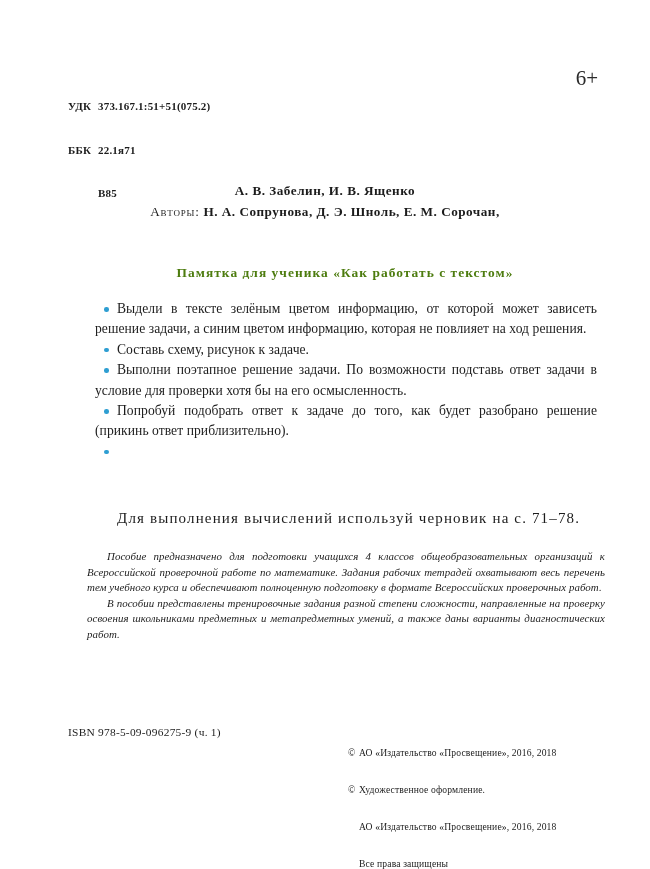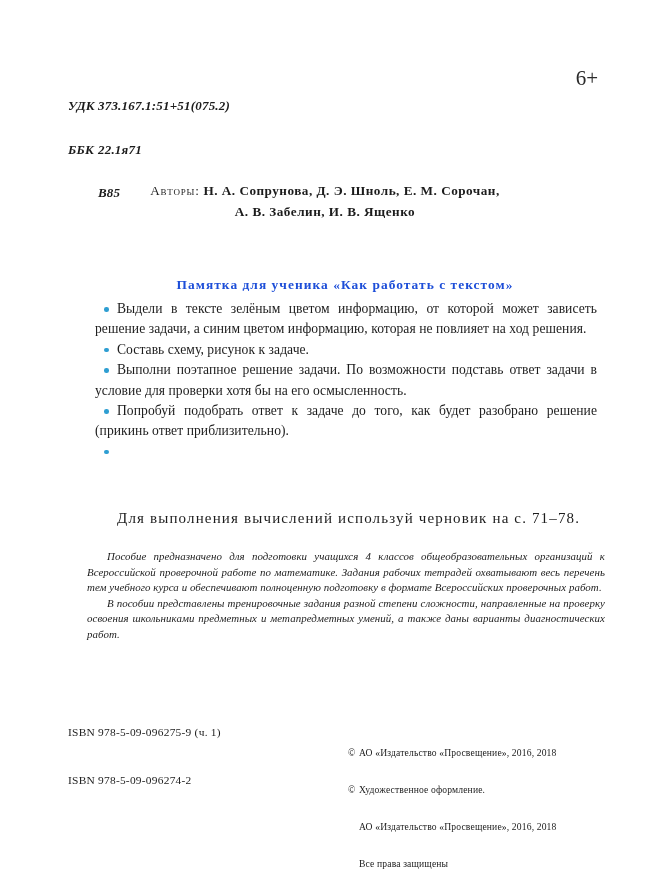--- a/index.html
+++ b/index.html
@@ -15,26 +15,25 @@
     font-family: "Liberation Serif", "DejaVu Serif", serif;
     color: #1c1c1c;
     overflow: hidden;
   }
 
   
   .codes {
     position: absolute;
     left: 68px;
     top: 70px;
-    font-size: 13px;
+    font-size: 11px;
     line-height: 14.5px;
     font-weight: bold;
     letter-spacing: 0.2px;
     white-space: pre;
-    font-style: italic;
   }
   .codes .code-row { white-space: pre; }
   .codes .code-label { display: inline-block; width: 30px; }
   .codes .code-indent { display: inline-block; width: 30px; }
 
   
   .age-mark {
     position: absolute;
     right: 52px;
     top: 66px;
@@ -62,24 +61,23 @@
   
   .memo-heading {
     position: absolute;
     left: 95px;
     top: 263px;
     width: 500px;
     text-align: center;
     font-size: 13.4px;
     line-height: 20px;
     font-weight: bold;
-    color: #1d4ed8;
+    color: #4d7c0f;
     letter-spacing: 1.05px;
     white-space: nowrap;
-    margin-top: 12px;
   }
 
   
   .memo-list {
     position: absolute;
     left: 95px;
     top: 299px;
     width: 502px;
   }
   .memo-item {
@@ -166,22 +164,22 @@
 
   <div class="codes">
     <div class="code-row"><span class="code-label">УДК</span><span>373.167.1:51+51(075.2)</span></div>
     <div class="code-row"><span class="code-label">ББК</span><span>22.1я71</span></div>
     <div class="code-row"><span class="code-indent"></span><span>В85</span></div>
   </div>
 
   <div class="age-mark">6+</div>
 
   <div class="authors">
+    <span class="line">А. В. Забелин, И. В. Ященко</span>
     <span class="line"><span class="lead">Авторы:</span> <span>Н. А. Сопрунова, Д. Э. Шноль, Е. М. Сорочан,</span></span>
-    <span class="line">А. В. Забелин, И. В. Ященко</span>
   </div>
 
   <div class="memo-heading">Памятка для ученика «Как работать с текстом»</div>
 
   <div class="memo-list">
     <div class="memo-item"><span class="bullet"></span><span class="txt">Выдели в тексте зелёным цветом информацию, от которой может зависеть решение задачи, а синим цветом информацию, которая не повлияет на ход решения.</span></div>
     <div class="memo-item"><span class="bullet"></span><span class="txt">Составь схему, рисунок к задаче.</span></div>
     <div class="memo-item"><span class="bullet"></span><span class="txt">Выполни поэтапное решение задачи. По возможности подставь ответ задачи в условие для проверки хотя бы на его осмысленность.</span></div>
     <div class="memo-item"><span class="bullet"></span><span class="txt">Попробуй подобрать ответ к задаче до того, как будет разобрано решение (прикинь ответ приблизительно).</span></div>
     <div class="memo-item"><span class="bullet"></span></div>
@@ -189,21 +187,20 @@
 
   <div class="draft-note">Для выполнения вычислений используй черновик на с. 71–78.</div>
 
   <div class="annotation">
     <p>Пособие предназначено для подготовки учащихся 4 классов общеобразовательных организаций к Всероссийской проверочной работе по математике. Задания рабочих тетрадей охватывают весь перечень тем учебного курса и обеспечивают полноценную подготовку в формате Всероссийских проверочных работ.</p>
     <p>В пособии представлены тренировочные задания разной степени сложности, направленные на проверку освоения школьниками предметных и метапредметных умений, а также даны варианты диагностических работ.</p>
   </div>
 
   <div class="isbn-block">
     <div>ISBN 978-5-09-096275-9 (ч. 1)</div>
-    <div>ISBN 978-5-09-096274-2</div>
   </div>
 
   <div class="copyright-block">
     <div class="cline"><span class="cmark">©</span><span>АО «Издательство «Просвещение», 2016, 2018</span></div>
     <div class="cline"><span class="cmark">©</span><span>Художественное оформление.</span></div>
     <div class="cline"><span class="cpad"></span><span>АО «Издательство «Просвещение», 2016, 2018</span></div>
     <div class="cline"><span class="cpad"></span><span>Все права защищены</span></div>
   </div>
 
 </div>

